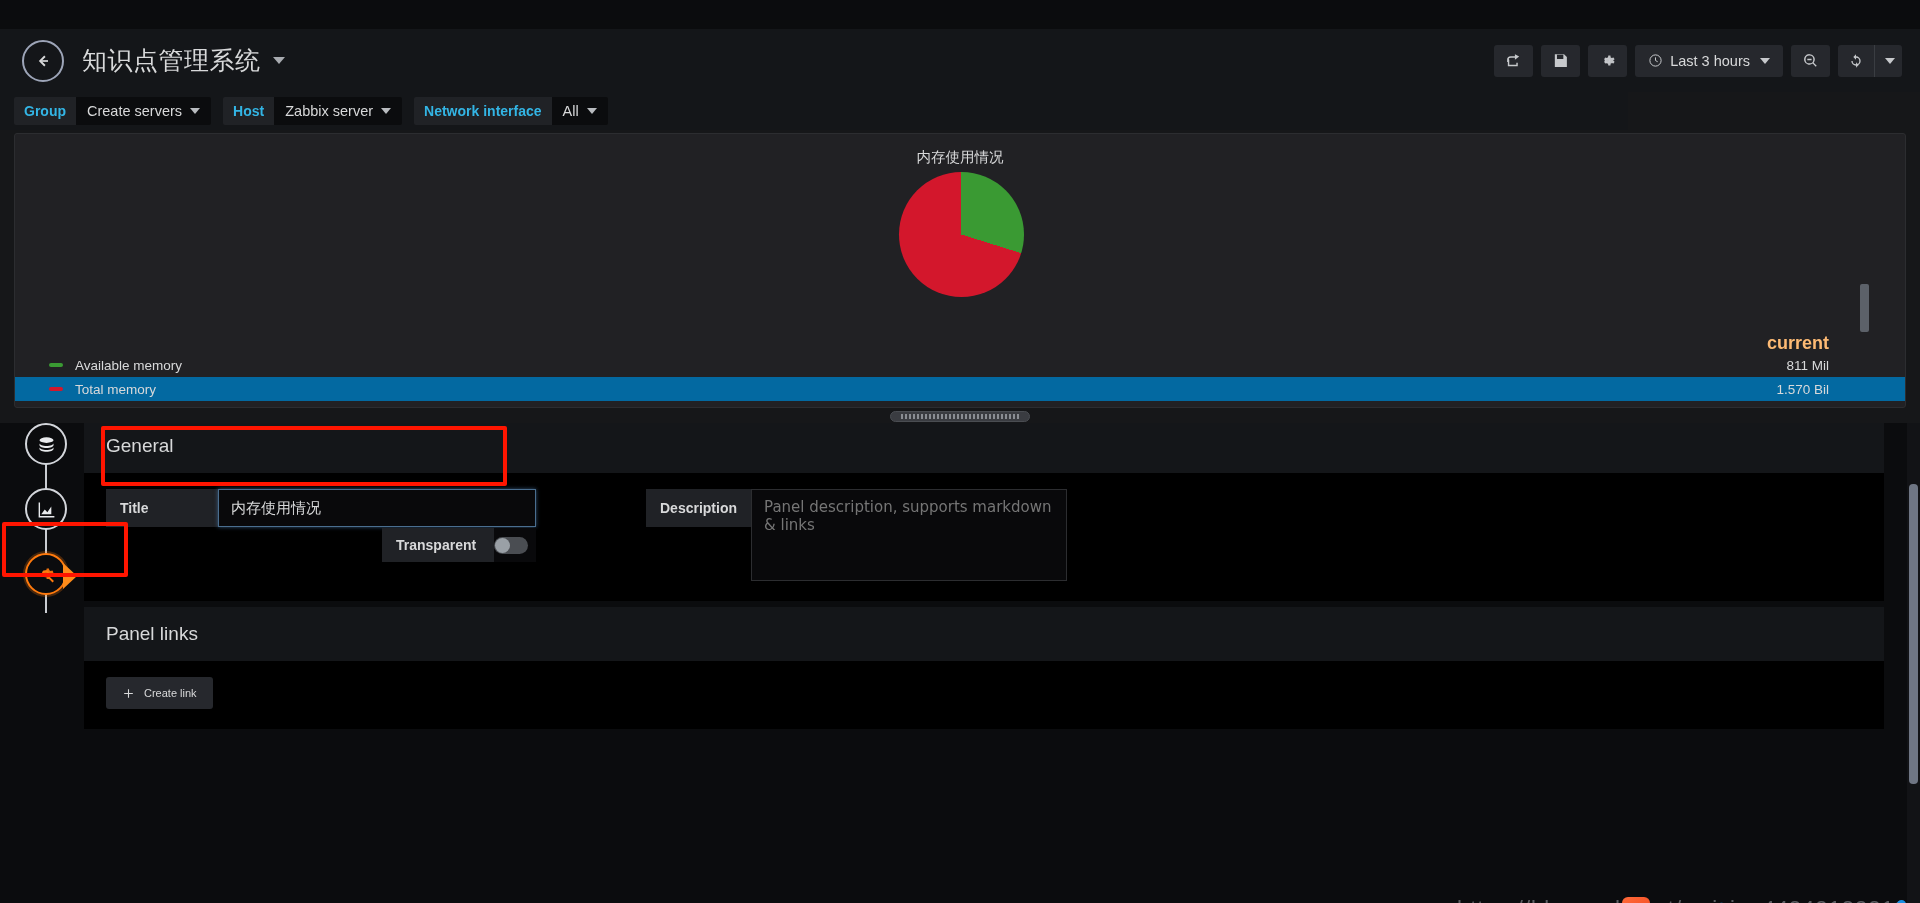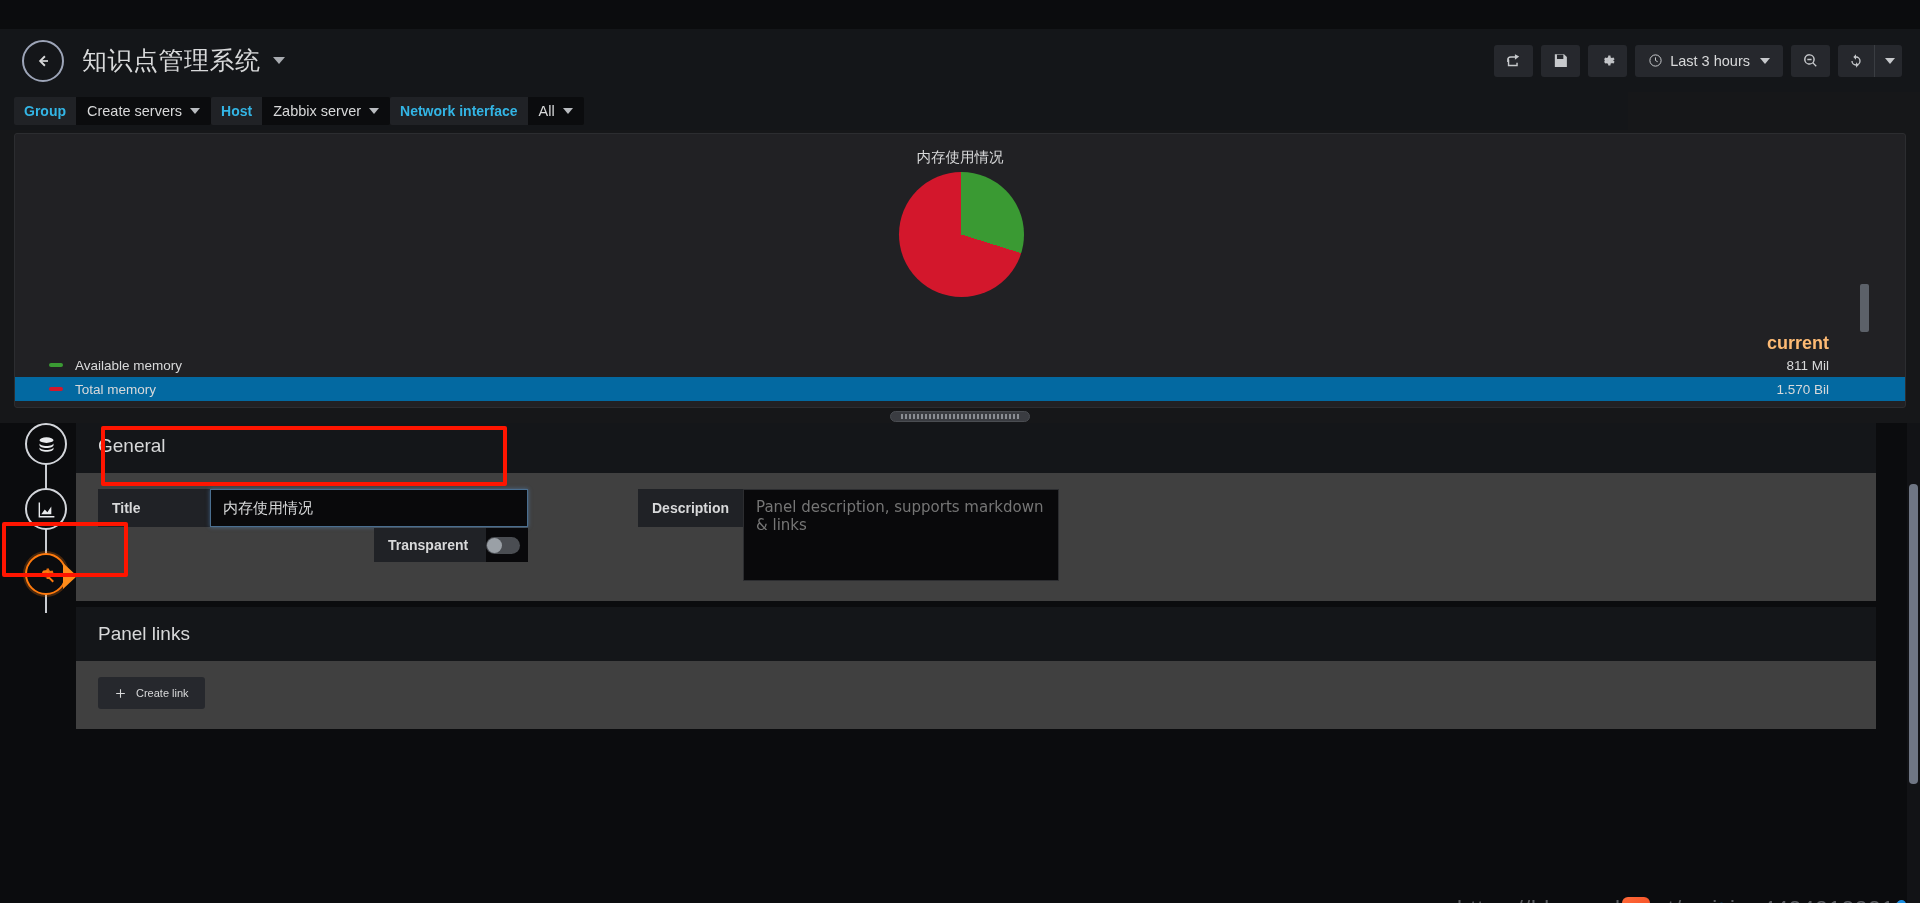--- a/index.html
+++ b/index.html
@@ -54,21 +54,21 @@
   }
   .refresh-group { display: flex; align-items: center; background: #26282d; border-radius: 3px; }
   .refresh-group .seg { height: 32px; display: flex; align-items: center; justify-content: center; cursor: pointer; }
   .refresh-group .seg.a { width: 36px; }
   .refresh-group .seg.b { width: 28px; border-left: 1px solid #3a3d42; }
   .refresh-group svg { width: 16px; height: 16px; fill: #c7c9cc; }
 
   
   .varsrow {
     position: absolute; left: 0; top: 63px; width: 1628px; height: 38px;
-    background: #141619; display: flex; align-items: center; padding-left: 14px; 
+    background: #141619; display: flex; align-items: center; padding-left: 14px; gap: 12px;
   }
   .var-group { display: flex; align-items: stretch; height: 28px; border-radius: 2px; overflow: hidden; }
   .var-label {
     background: #202226; color: #33b5e5; font-size: 14px; font-weight: bold;
     display: flex; align-items: center; padding: 0 10px; cursor: default;
   }
   .var-value {
     background: #0b0c0e; color: #d8d9da; font-size: 14.5px;
     display: flex; align-items: center; gap: 8px; padding: 0 11px; cursor: pointer;
   }
@@ -138,28 +138,28 @@
     box-shadow: 0 0 0 2px rgba(255,122,13,.25);
   }
   .rail-btn.active svg { fill: #ff7a0d; }
   .rail-arrow {
     position: absolute; left: 36px; top: 8px; width: 0; height: 0;
     border-top: 13px solid transparent; border-bottom: 13px solid transparent;
     border-left: 14px solid #ff8c1a;
   }
 
   .edit-content {
-    position: absolute; left: 76px; top: -4px; width: 1800px;
+    position: absolute; left: 84px; top: -4px; width: 1800px;
   }
   .section { background: #141619; margin-bottom: 6px; }
   .section-head {
     font-size: 19px; color: #d8d9da; padding: 16px 22px 16px 22px;
     background: #141619;
   }
-  .section-body { background: #404040; padding: 16px 22px 20px 22px; }
+  .section-body { background: #000000; padding: 16px 22px 20px 22px; }
 
   .field-row { display: flex; align-items: flex-start; gap: 110px; }
   .form-field { display: flex; align-items: stretch; }
   .form-label {
     background: #202226; color: #d8d9da; font-size: 14px; font-weight: bold;
     display: flex; align-items: center; padding: 0 14px; height: 38px;
     min-width: 112px;
   }
   .form-input {
     background: #09090b; border: 1px solid #2c2d30; color: #d8d9da;

